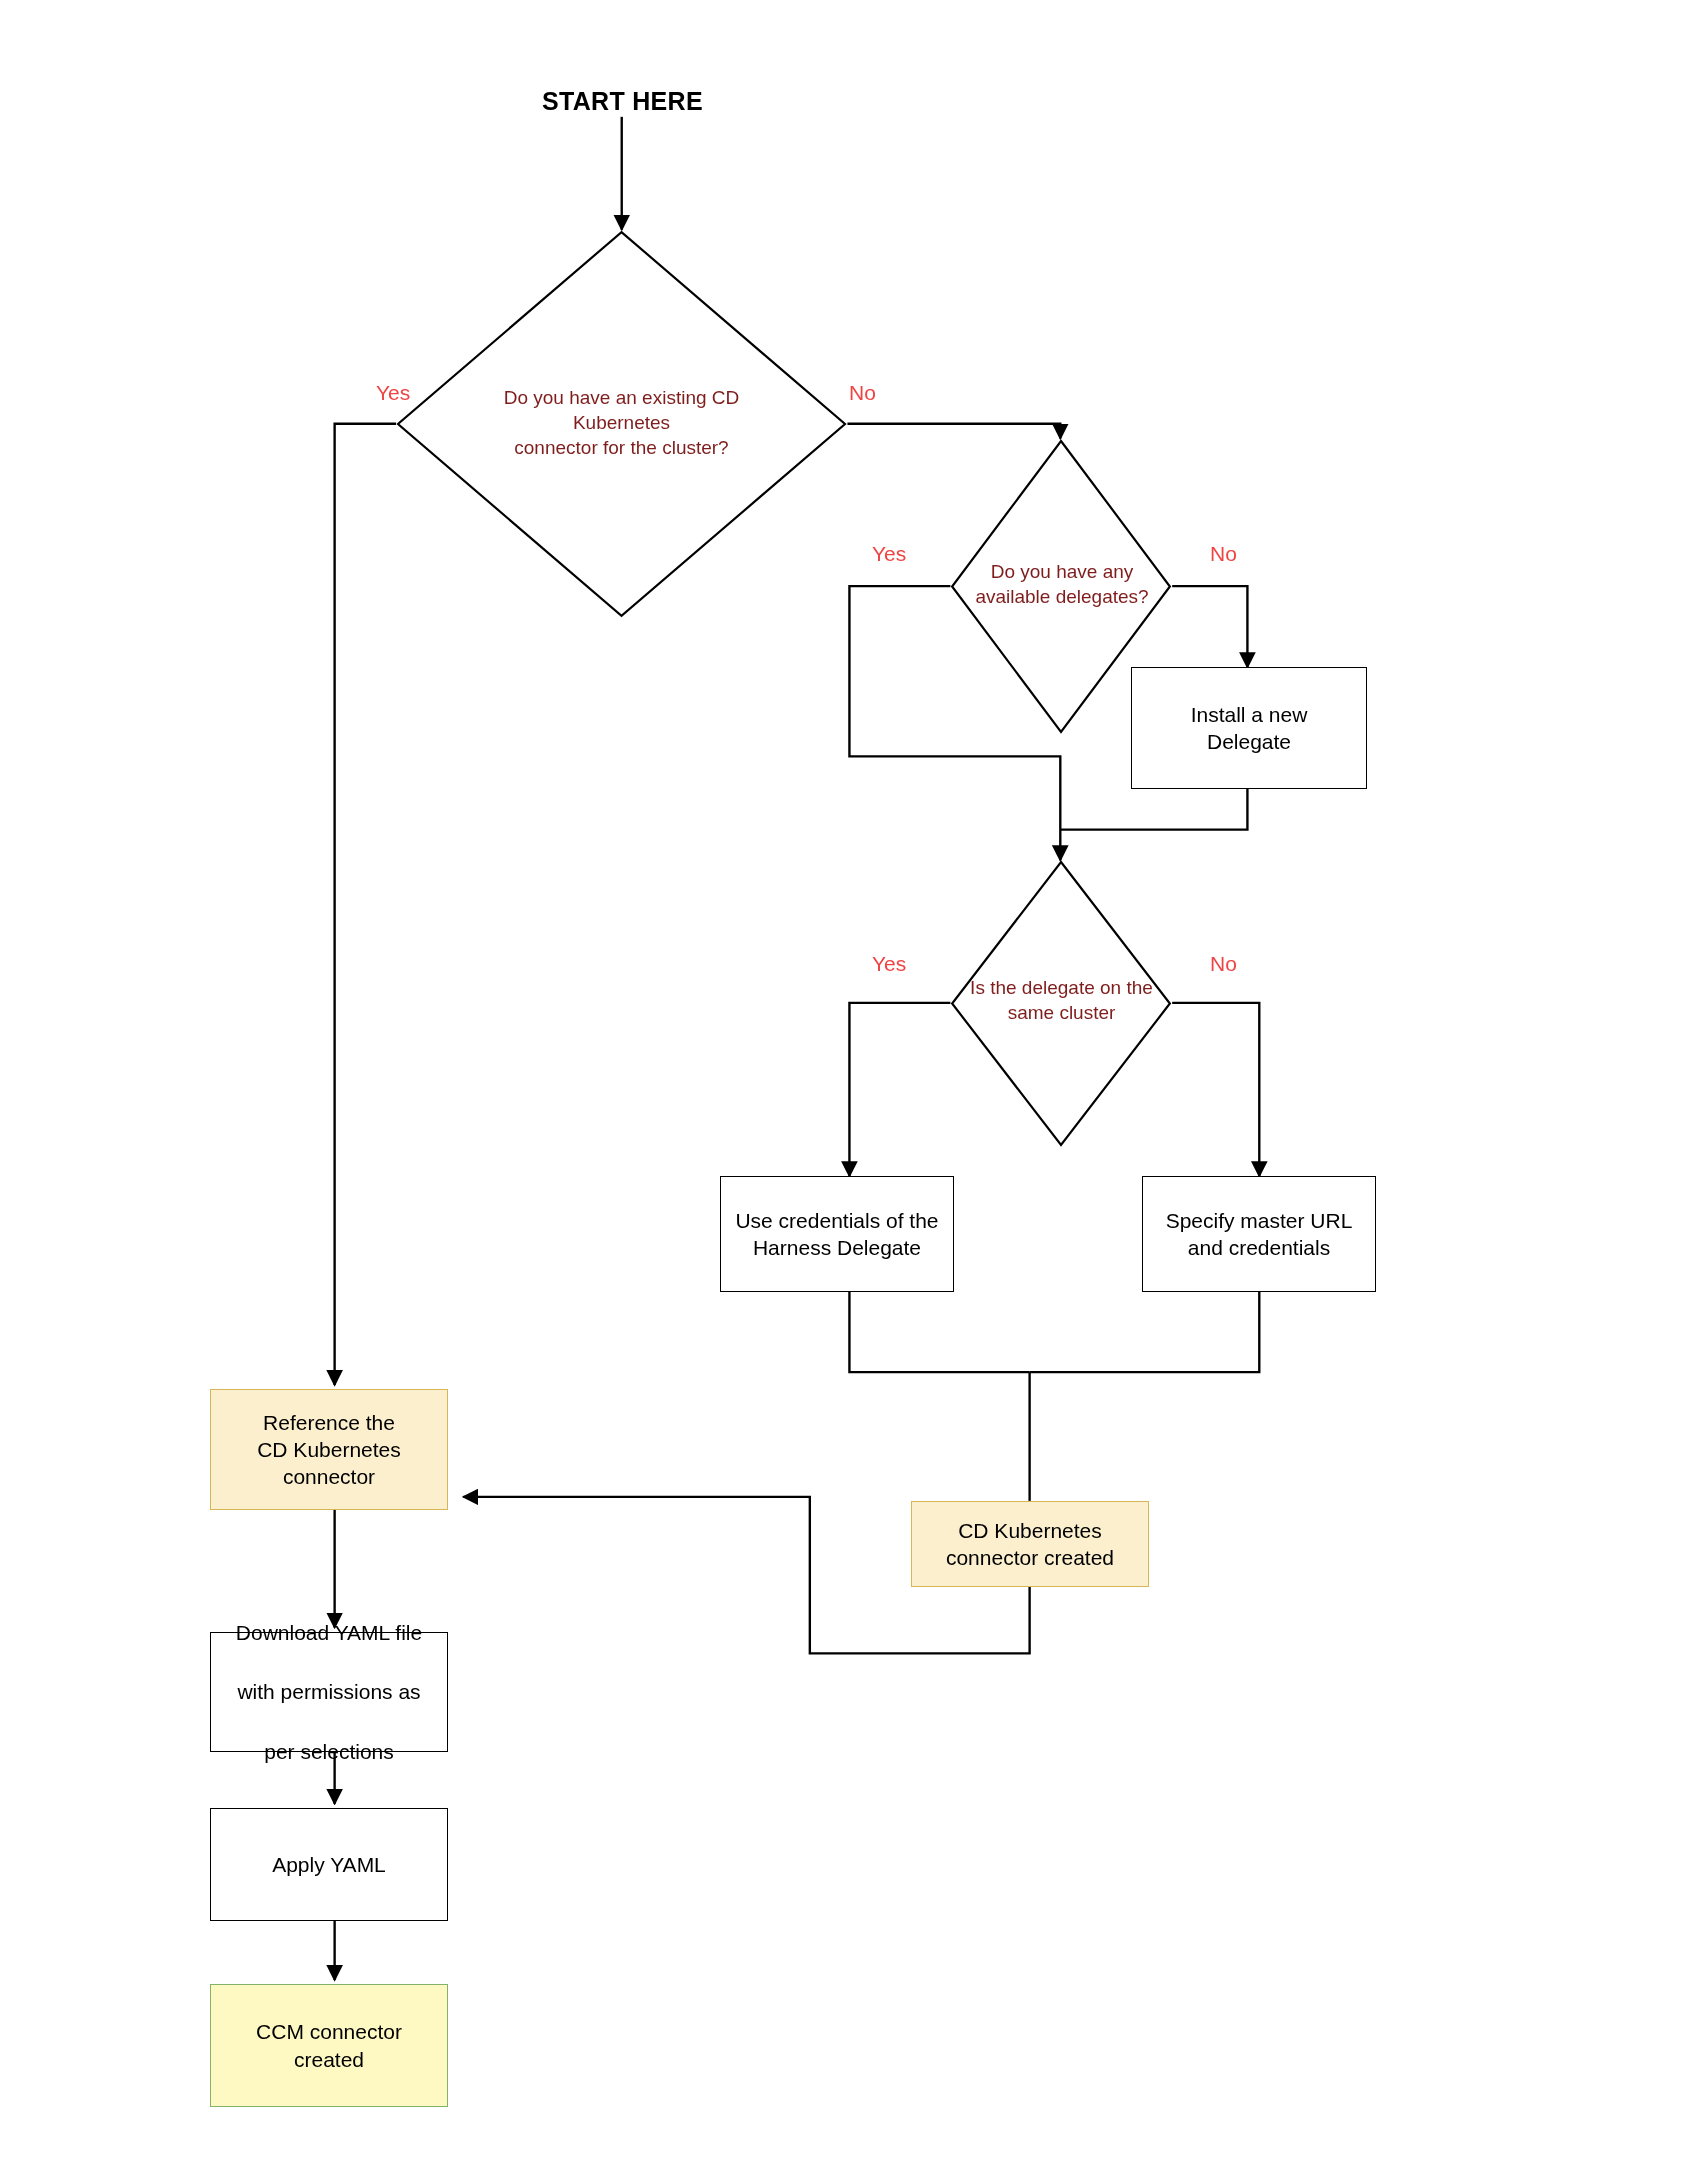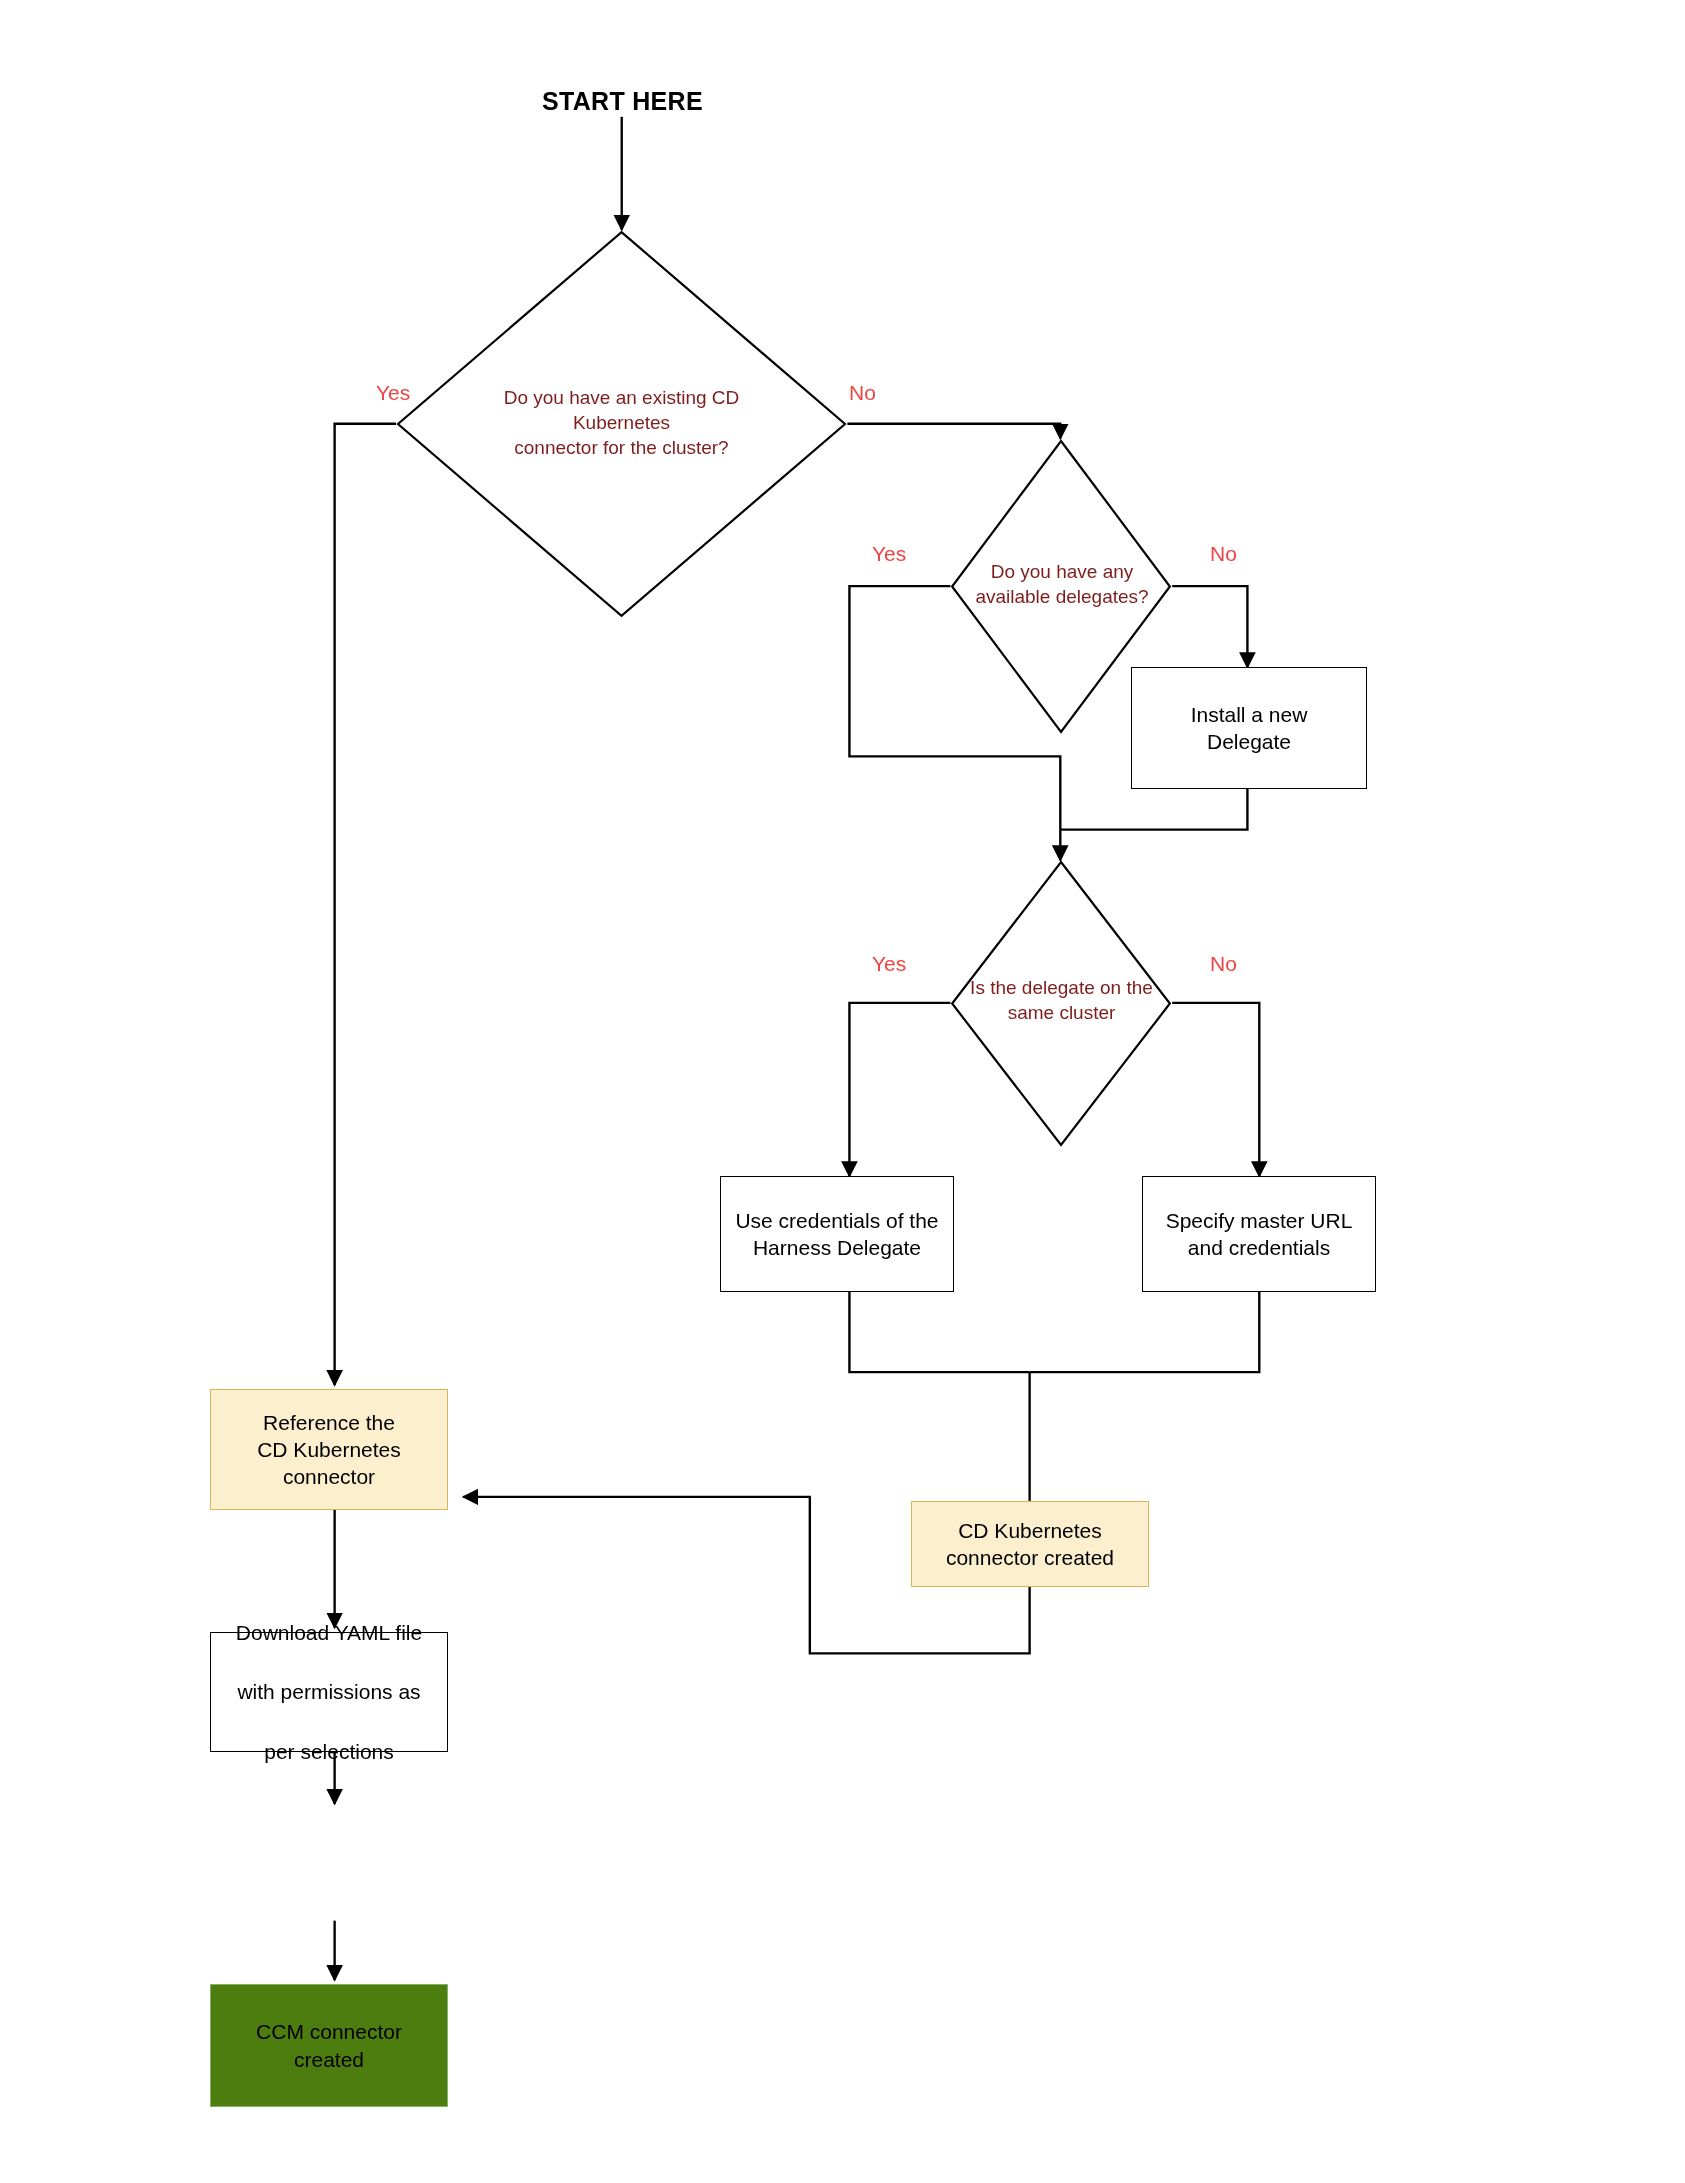--- a/index.html
+++ b/index.html
@@ -38,21 +38,21 @@
   }
   .box {
     border: 1.6px solid #000000;
     background: #ffffff;
   }
   .box.accent-yellow {
     background: #fbefce;
     border: 1.6px solid #d6b656;
   }
   .box.accent-green {
-    background: #4d7c0f;
+    background: #fef9c3;
     border: 1.6px solid #82b366;
   }
   .diamond-label {
     position: absolute;
     display: flex;
     align-items: center;
     justify-content: center;
     text-align: center;
     font-size: 19px;
     line-height: 1.30;
@@ -186,20 +186,23 @@
     <span>CD Kubernetes</span>
     <span>connector created</span>
   </div>
 
   <div class="node box" style="left:210px; top:1632px; width:238px; height:120px; flex-direction:column;gap:32px;">
     <span>Download YAML file</span>
     <span>with permissions as</span>
     <span>per selections</span>
   </div>
 
+  <div class="node box" style="left:210px; top:1808px; width:238px; height:113px; flex-direction:column;">
+    <span>Apply YAML</span>
+  </div>
 
   <div class="node box accent-green" style="left:210px; top:1984px; width:238px; height:123px; flex-direction:column;">
     <span>CCM connector</span>
     <span>created</span>
   </div>
 
 </div>
 
 
 </body></html>

